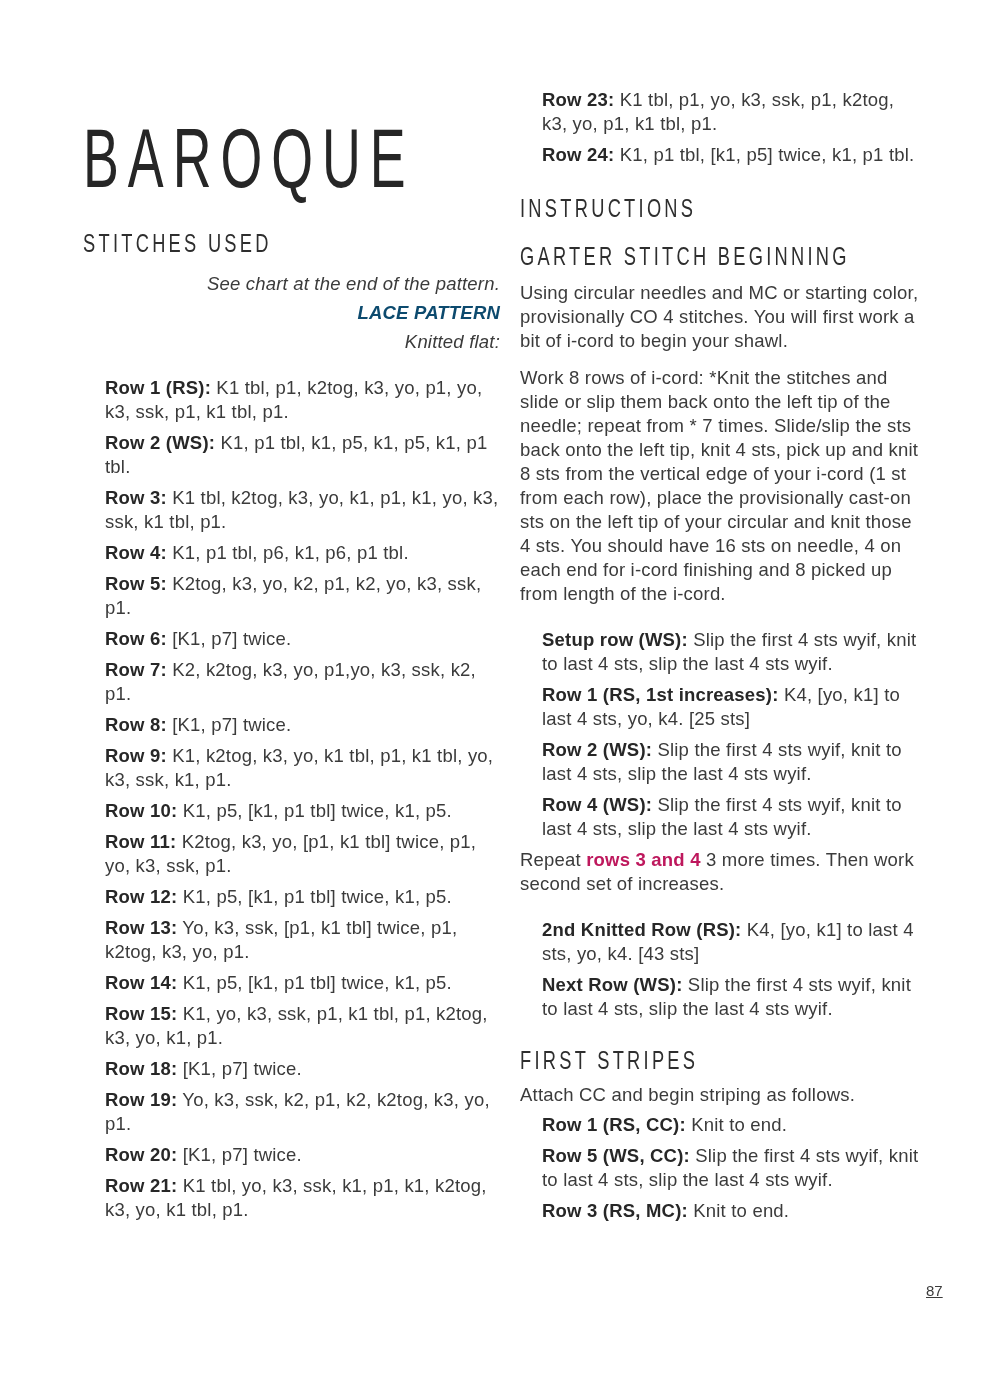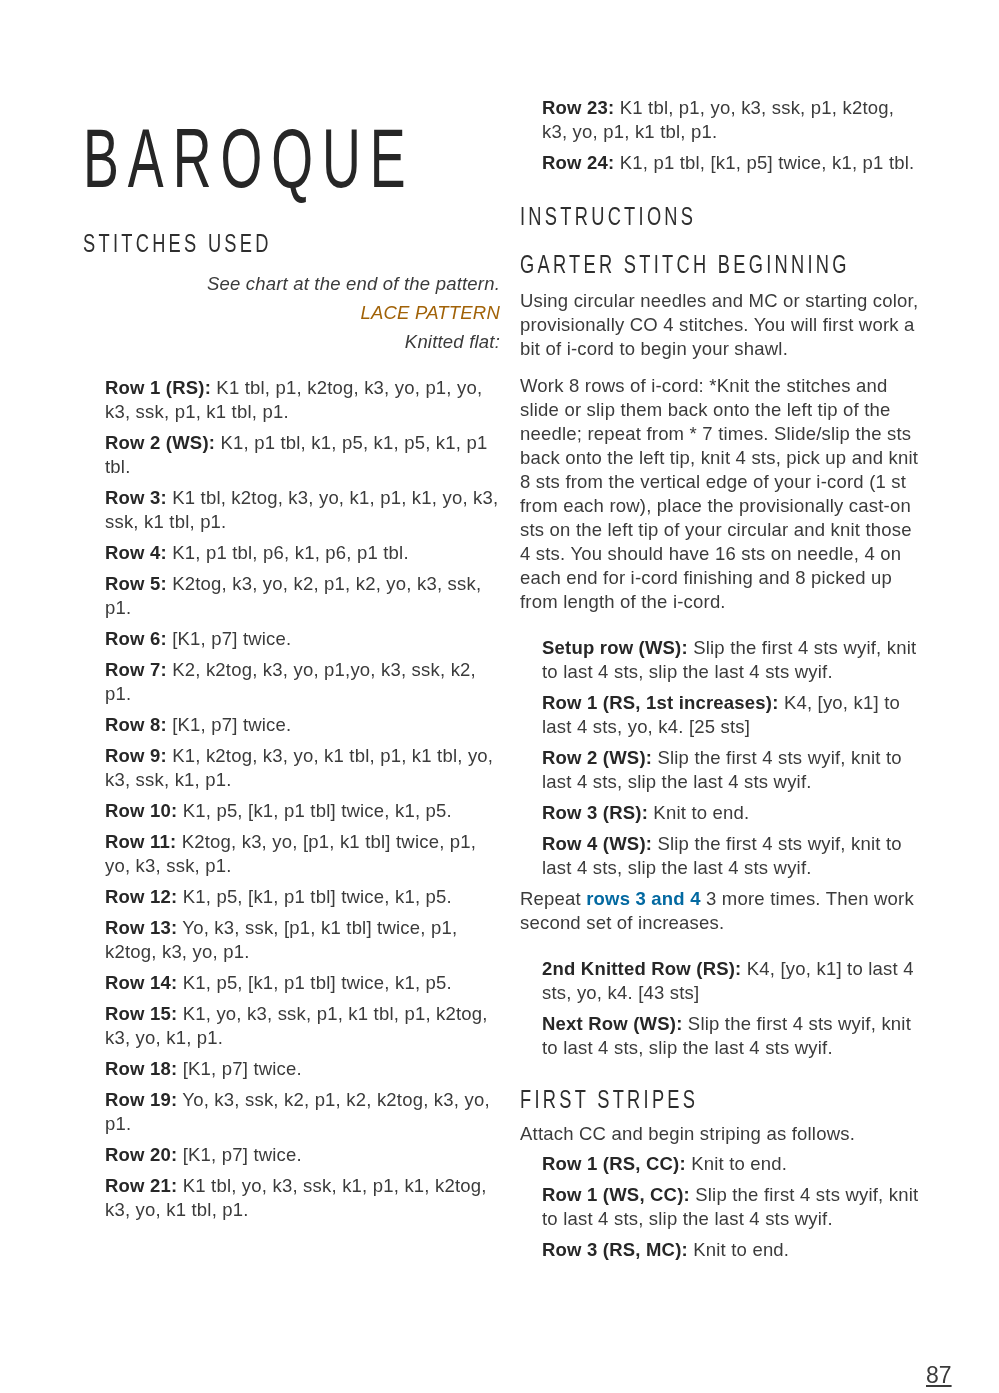--- a/index.html
+++ b/index.html
@@ -65,35 +65,35 @@
   h2.stripes-heading    { margin-top: 24px; margin-bottom: 8px; }
   
   p {
     font-size: 18.5px;
     line-height: 24px;
     letter-spacing: 0.2px;
     margin: 0 0 13px 0;
   }
   p.intro { margin: 0 0 5px 0; text-align: right; }
   .italic { font-style: italic; }
-  .bold-italic { font-style: italic; font-weight: normal; color: #a16207; }
+  .bold-italic { font-style: italic; font-weight: bold; color: #0c4a6e; }
   .rows { margin-top: 22px; }
   p.row {
     margin: 0 0 7px 0;
     padding-left: 22px;
   }
   .lbl { font-weight: bold; color: #272727; }
-  .b { font-weight: bold; color: #0369a1; }
+  .b { font-weight: bold; color: #be185d; }
   .i { }
   p.flush { margin-bottom: 13px; }
   .page-number {
     position: absolute;
     left: 926px;
-    top: 1362px;
-    font-size: 23px;
+    top: 1282px;
+    font-size: 15px;
     color: #3b3b3b;
     text-decoration: underline;
   }
 </style>
 </head>
 <body>
 
 <div class="page">
   <div class="columns">
 
@@ -123,52 +123,51 @@
           <p class="row"><b class="lbl">Row 14:</b> <span>K1, p5, [k1, p1 tbl] twice, k1, p5.</span></p>
           <p class="row"><b class="lbl">Row 15:</b> <span>K1, yo, k3, ssk, p1, k1 tbl, p1, k2tog, k3, yo, k1, p1.</span></p>
           <p class="row"><b class="lbl">Row 18:</b> <span>[K1, p7] twice.</span></p>
           <p class="row"><b class="lbl">Row 19:</b> <span>Yo, k3, ssk, k2, p1, k2, k2tog, k3, yo, p1.</span></p>
           <p class="row"><b class="lbl">Row 20:</b> <span>[K1, p7] twice.</span></p>
           <p class="row"><b class="lbl">Row 21:</b> <span>K1 tbl, yo, k3, ssk, k1, p1, k1, k2tog, k3, yo, k1 tbl, p1.</span></p>
         </div>
     </div>
 
     <div class="col-right">
-      <div class="rows" style="margin-top:12px;">
+      <div class="rows" style="margin-top:4px;">
           <p class="row"><b class="lbl">Row 23:</b> <span>K1 tbl, p1, yo, k3, ssk, p1, k2tog, k3, yo, p1, k1 tbl, p1.</span></p>
           <p class="row"><b class="lbl">Row 24:</b> <span>K1, p1 tbl, [k1, p5] twice, k1, p1 tbl.</span></p>
         </div>
 
       <h2 class="heading instructions-heading">INSTRUCTIONS</h2>
       <h2 class="heading garter-heading">GARTER STITCH BEGINNING</h2>
 
       <p>Using circular needles and MC or starting color, provisionally CO 4 stitches. You will first work a bit of i-cord to begin your shawl.</p>
       <p><span>Work 8 rows of i-cord: *Knit the stitches and slide or slip them back onto the left tip of the needle; repeat from * 7 times. Slide/slip the sts back onto the left tip, knit 4 sts, pick up and knit 8 sts from the vertical edge of your i-cord (1 st from each row), place the provisionally cast-on sts on the left tip of your circular and knit those 4 sts. </span><span class="i">You should have 16 sts on needle, 4 on each end for i-cord finishing and 8 picked up from length of the i-cord.</span></p>
 
       <div class="rows">
           <p class="row"><b class="lbl">Setup row (WS):</b> <span>Slip the first 4 sts wyif, knit to last 4 sts, slip the last 4 sts wyif.</span></p>
           <p class="row"><b class="lbl">Row 1 (RS, 1st increases):</b> <span>K4, [yo, k1] to last 4 sts, yo, k4. [</span><span class="i">25 sts</span><span>]</span></p>
           <p class="row"><b class="lbl">Row 2 (WS):</b> <span>Slip the first 4 sts wyif, knit to last 4 sts, slip the last 4 sts wyif.</span></p>
-          <p class="row"><b class="lbl">Row 3 (RS):</b> <span>Knit to end.</span></p>
           <p class="row"><b class="lbl">Row 4 (WS):</b> <span>Slip the first 4 sts wyif, knit to last 4 sts, slip the last 4 sts wyif.</span></p>
         </div>
 
       <p class="flush" style="margin-top:6px;"><span>Repeat </span><span class="b">rows 3 and 4</span><span> 3 more times. Then work second set of increases.</span></p>
 
       <div class="rows">
           <p class="row"><b class="lbl">2nd Knitted Row (RS):</b> <span>K4, [yo, k1] to last 4 sts, yo, k4. [</span><span class="i">43 sts</span><span>]</span></p>
           <p class="row"><b class="lbl">Next Row (WS):</b> <span>Slip the first 4 sts wyif, knit to last 4 sts, slip the last 4 sts wyif.</span></p>
         </div>
 
       <h2 class="heading stripes-heading">FIRST STRIPES</h2>
       <p style="margin-bottom:6px;">Attach CC and begin striping as follows.</p>
 
       <div class="rows" style="margin-top:0;">
           <p class="row"><b class="lbl">Row 1 (RS, CC):</b> <span>Knit to end.</span></p>
-          <p class="row"><b class="lbl">Row 1 (WS, CC):</b> <span>Slip the first 4 sts wyif, knit to last 4 sts, slip the last 4 sts wyif.</span></p>
+          <p class="row"><b class="lbl">Row 5 (WS, CC):</b> <span>Slip the first 4 sts wyif, knit to last 4 sts, slip the last 4 sts wyif.</span></p>
           <p class="row"><b class="lbl">Row 3 (RS, MC):</b> <span>Knit to end.</span></p>
         </div>
     </div>
 
   </div>
 
   <div class="page-number">87</div>
 </div>
 
 </body></html>

